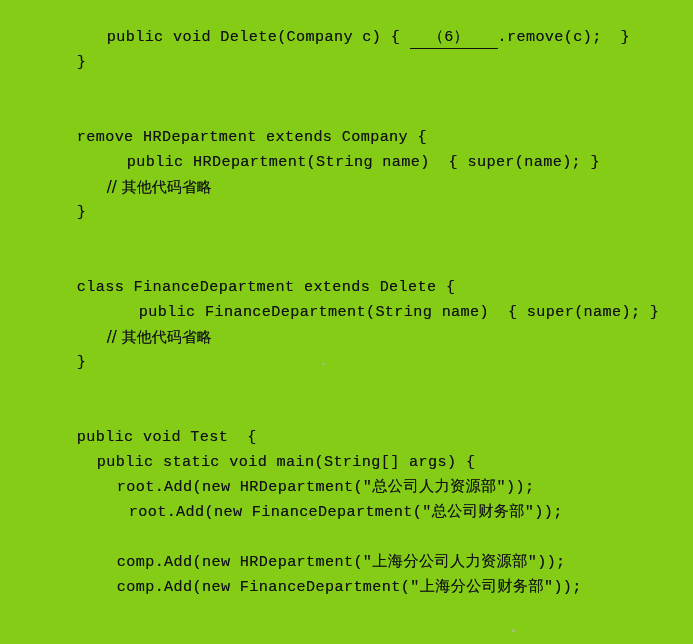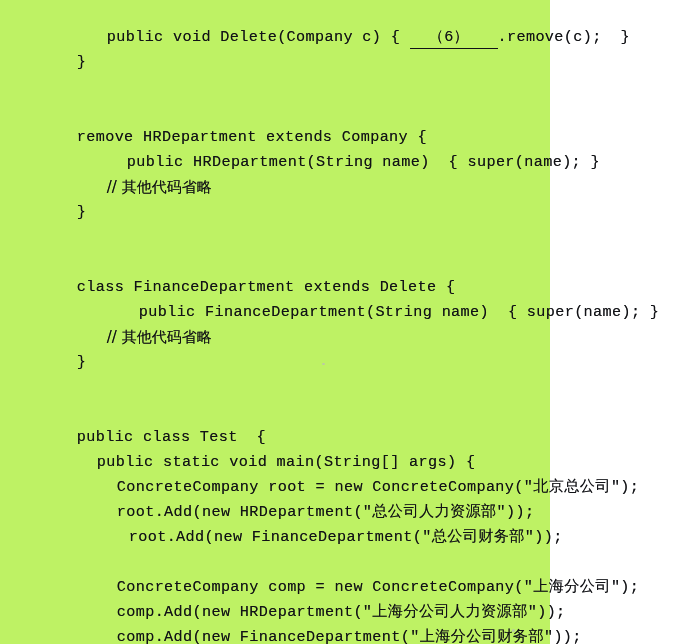--- a/index.html
+++ b/index.html
@@ -8,23 +8,23 @@
     background: #ffffff;
   }
   body {
     width: 693px;
     height: 644px;
     overflow: hidden;
     font-family: "Liberation Mono", "DejaVu Sans Mono", monospace;
   }
   #page {
     position: relative;
-    width: 550px;
+    width: 693px;
     height: 644px;
-    background: #bef264;
+    background: #84cc16;
   }
   .code-block {
     position: absolute;
     top: 0;
     left: 0;
     width: 693px;
   }
   .line {
     height: 25px;
     line-height: 25px;
@@ -128,46 +128,40 @@
 
     <div class="line blank">
       <span></span>
     </div>
 
     <div class="line blank">
       <span></span>
     </div>
 
     <div class="line">
-      <span>public class Test  {</span>
+      <span>public void Test  {</span>
     </div>
 
     <div class="line" style="padding-left:40px;">
       <span>public static void main(String[] args) {</span>
     </div>
 
-    <div class="line" style="padding-left:60px;">
-      <span class="cjk-inline">ConcreteCompany root = new ConcreteCompany("北京总公司");</span>
-    </div>
 
     <div class="line" style="padding-left:60px;">
       <span class="cjk-inline">root.Add(new HRDepartment("总公司人力资源部"));</span>
     </div>
 
     <div class="line" style="padding-left:72px;">
       <span class="cjk-inline">root.Add(new FinanceDepartment("总公司财务部"));</span>
     </div>
 
     <div class="line blank">
       <span></span>
     </div>
 
-    <div class="line" style="padding-left:60px;">
-      <span class="cjk-inline">ConcreteCompany comp = new ConcreteCompany("上海分公司");</span>
-    </div>
 
     <div class="line" style="padding-left:60px;">
       <span class="cjk-inline">comp.Add(new HRDepartment("上海分公司人力资源部"));</span>
     </div>
 
     <div class="line" style="padding-left:60px;">
       <span class="cjk-inline">comp.Add(new FinanceDepartment("上海分公司财务部"));</span>
     </div>
 
     <div class="line" style="padding-left:45px;">

